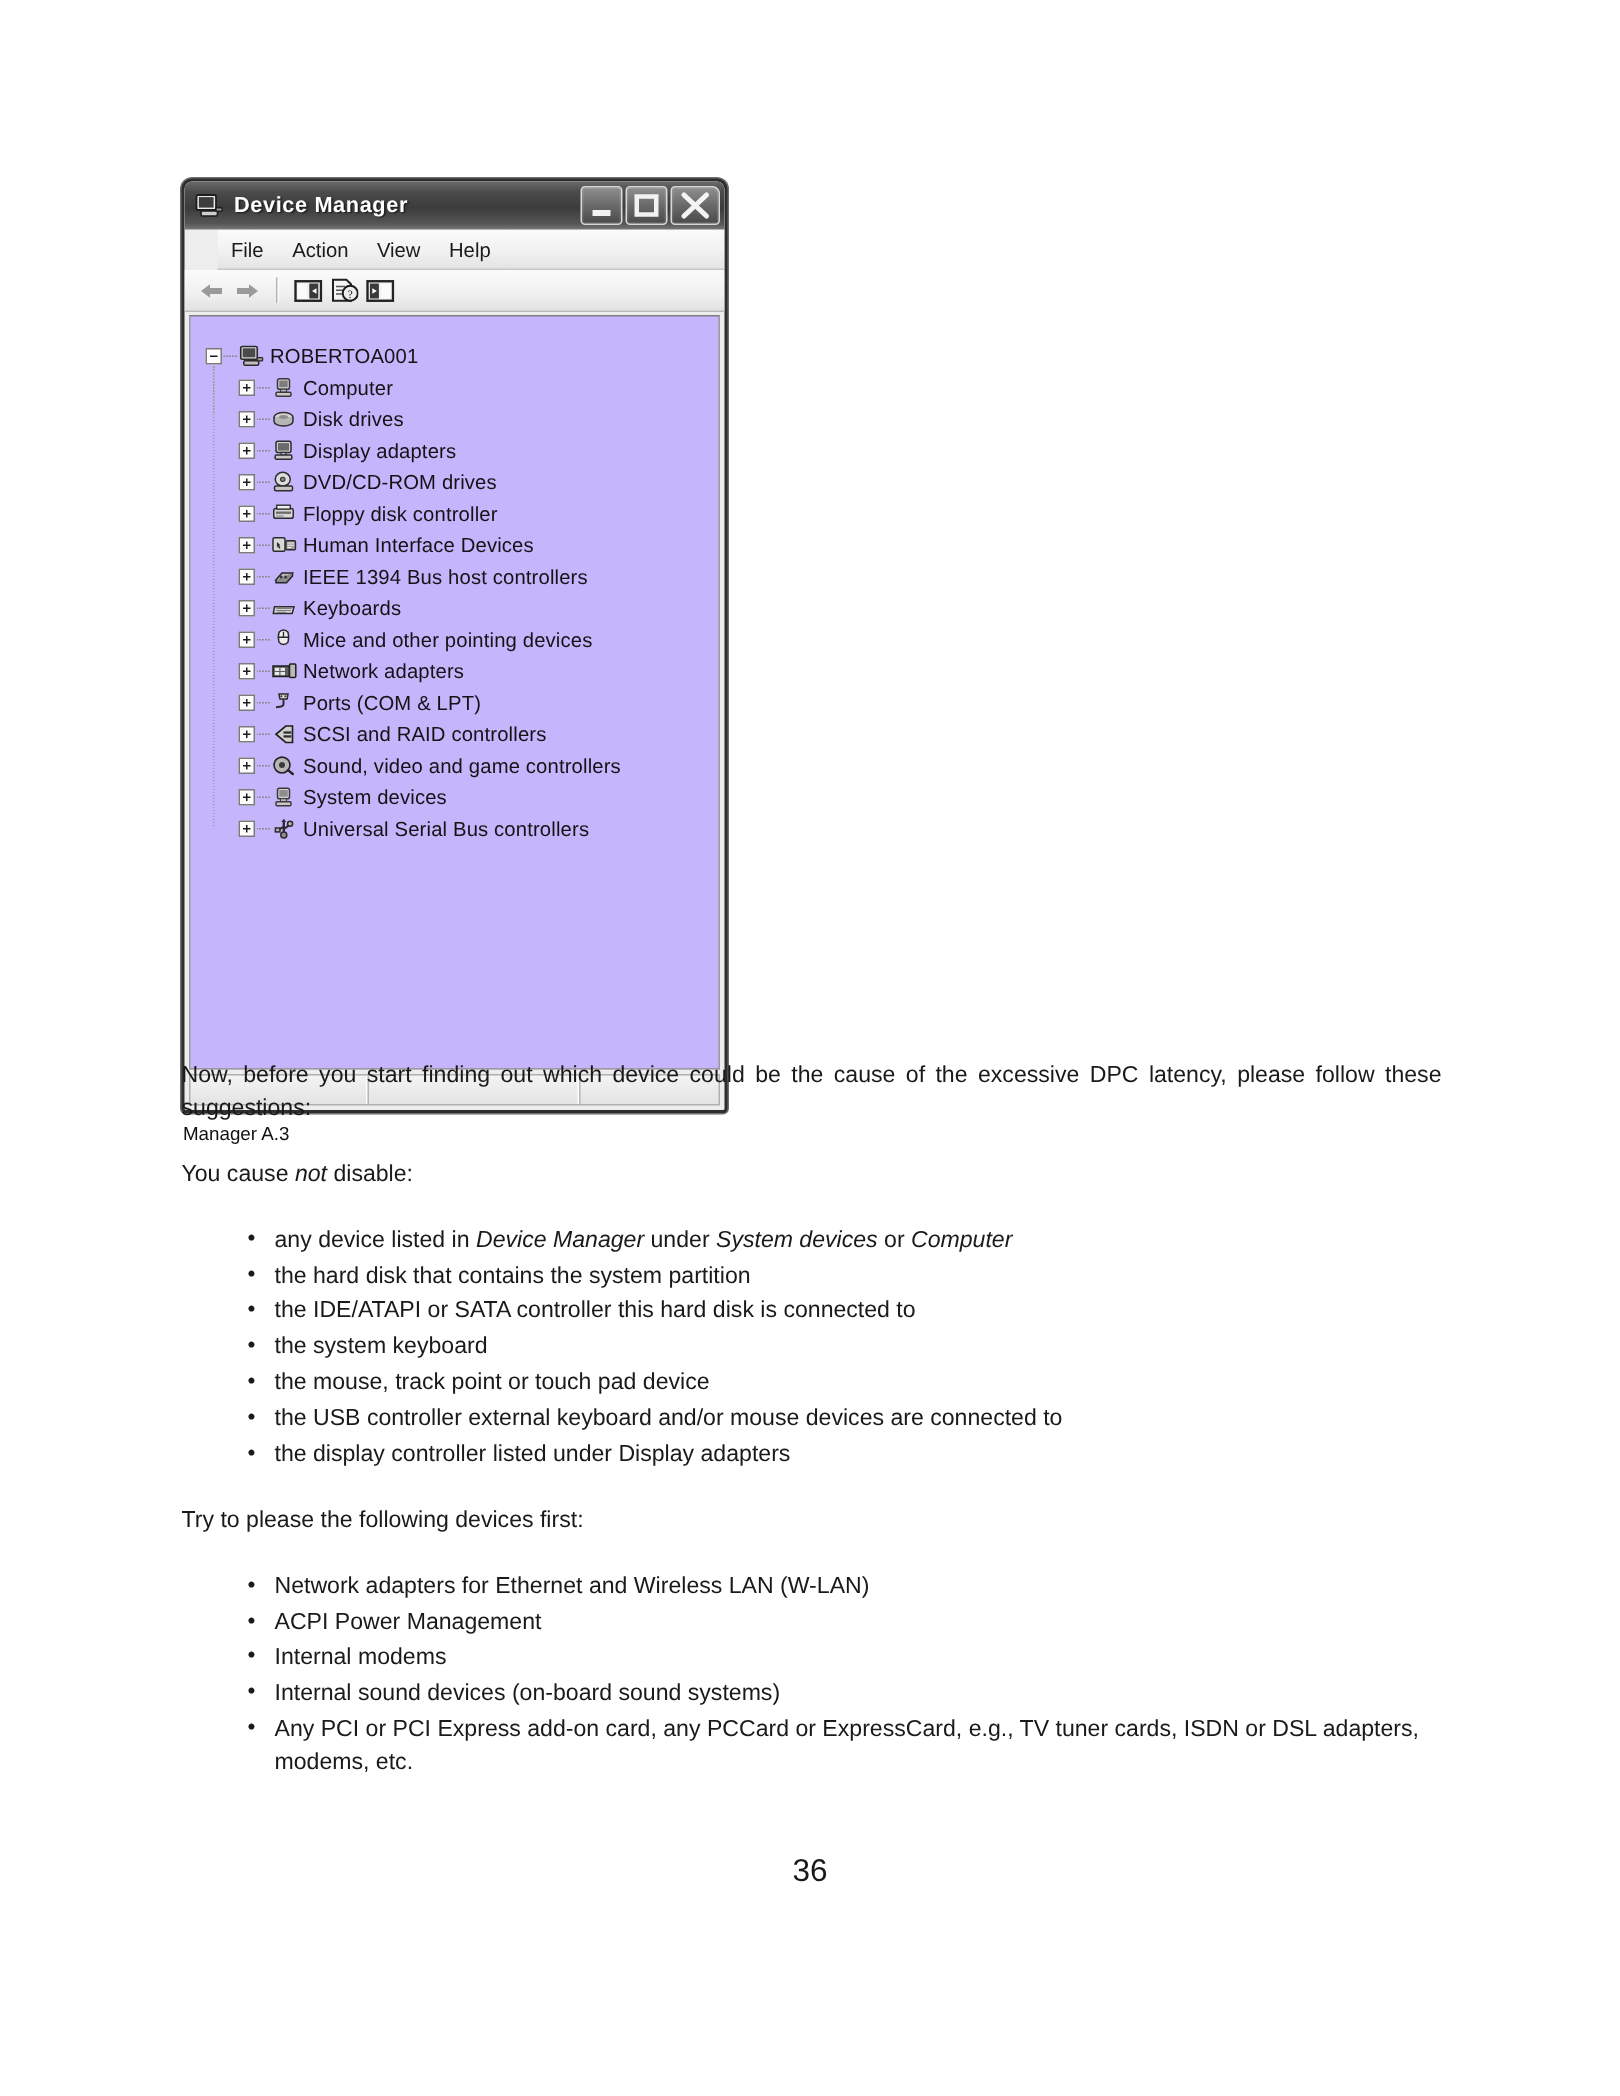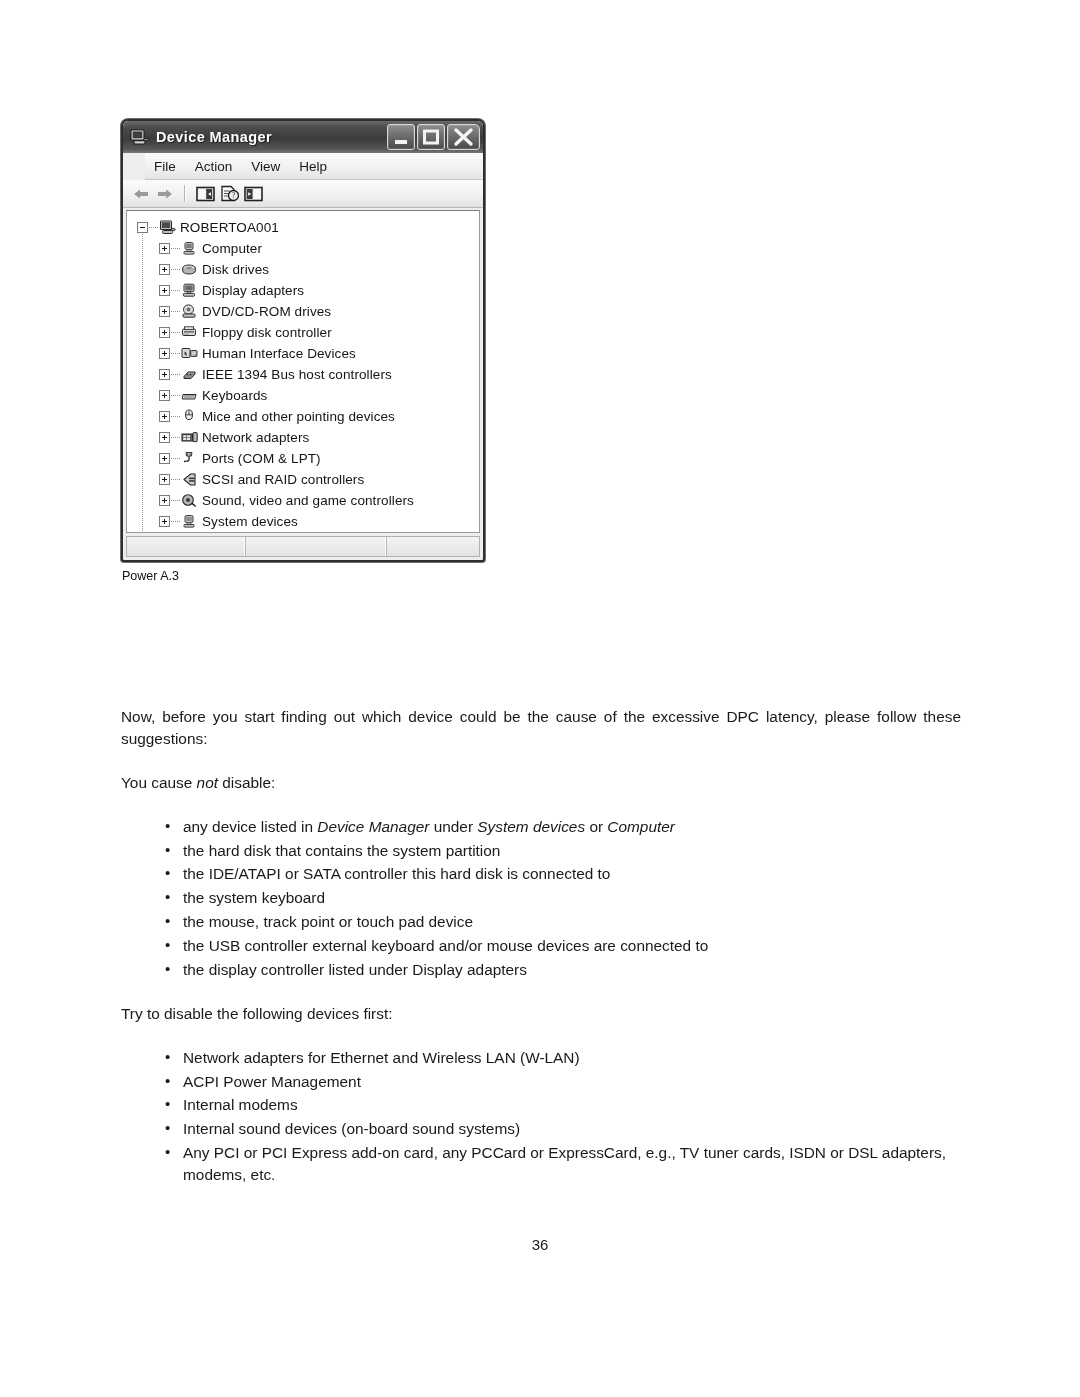--- a/index.html
+++ b/index.html
@@ -119,26 +119,26 @@
     width: 1px;
     height: 17px;
     background: #b5b5b5;
     border-right: 1px solid #ffffff;
     margin: 0 6px;
     flex: none;
   }
 
   
   .dm-pane {
-    background: #ffffff;
+    background: #c4b5fd;
     border: 1px solid #9a9a9a;
     border-top-color: #7d7d7d;
     margin: 2px 3px 0 3px;
-    height: 323px;
-    padding: 6px 0 0 10px;
+    height: 503px;
+    padding: 16px 0 0 10px;
     box-sizing: border-box;
     overflow: hidden;
   }
   .tree-row {
     height: 21px;
     display: flex;
     align-items: center;
     white-space: nowrap;
     position: relative;
   }
@@ -269,21 +269,21 @@
   }
   ul.bullets li em { font-style: italic; }
 
   
   .page-number {
     position: absolute;
     left: 0;
     top: 1236px;
     width: 1080px;
     text-align: center;
-    font-size: 15px;
+    font-size: 21px;
     color: #1a1a1a;
   }
 </style>
 </head>
 <body>
 
 <div class="figure-wrap">
 
   <div class="dm-window">
 
@@ -592,40 +592,40 @@
     </div>
 
     <div class="dm-status">
       <span class="sp sp1"></span>
       <span class="sp sp2"></span>
       <span class="sp sp3"></span>
     </div>
 
   </div>
 
-  <div class="figure-caption">Power A.3</div>
+  <div class="figure-caption">Manager A.3</div>
 </div>
 
 <div class="doc-body">
 
   <p class="para">Now, before you start finding out which device could be the cause of the excessive DPC latency, please follow these suggestions:</p>
 
   <p class="para nojust"><span>You cause </span><em>not</em><span> disable:</span></p>
 
   <ul class="bullets">
     <li><span>any device listed in </span><em>Device Manager</em><span> under </span><em>System devices</em><span> or </span><em>Computer</em></li>
     <li>the hard disk that contains the system partition</li>
     <li>the IDE/ATAPI or SATA controller this hard disk is connected to</li>
     <li>the system keyboard</li>
     <li>the mouse, track point or touch pad device</li>
     <li>the USB controller external keyboard and/or mouse devices are connected to</li>
     <li>the display controller listed under Display adapters</li>
   </ul>
 
-  <p class="para nojust">Try to disable the following devices first:</p>
+  <p class="para nojust">Try to please the following devices first:</p>
 
   <ul class="bullets">
     <li>Network adapters for Ethernet and Wireless LAN (W-LAN)</li>
     <li>ACPI Power Management</li>
     <li>Internal modems</li>
     <li>Internal sound devices (on-board sound systems)</li>
     <li>Any PCI or PCI Express add-on card, any PCCard or ExpressCard, e.g., TV tuner cards, ISDN or DSL adapters, modems, etc.</li>
   </ul>
 </div>
 

